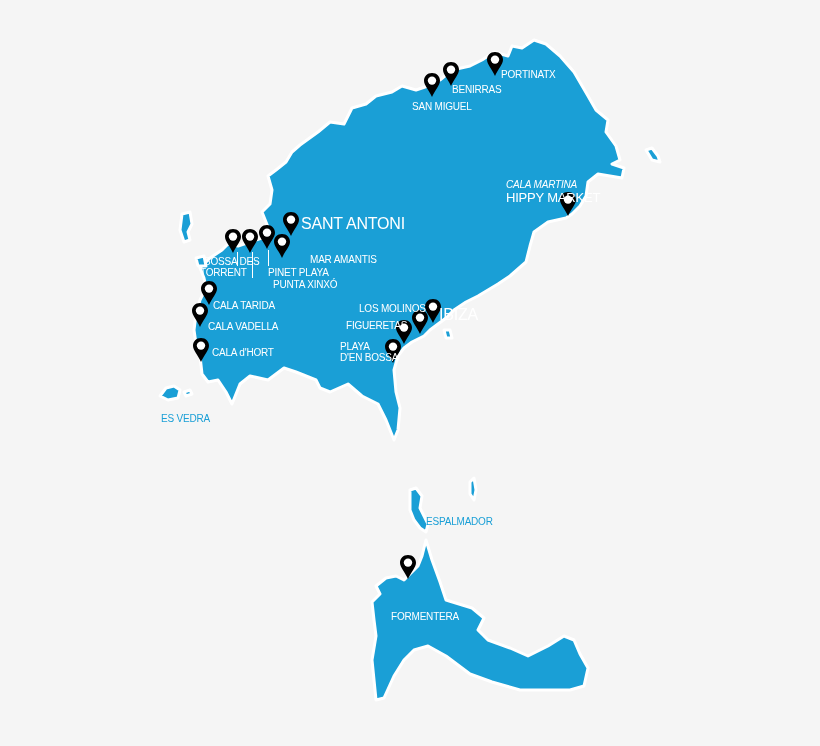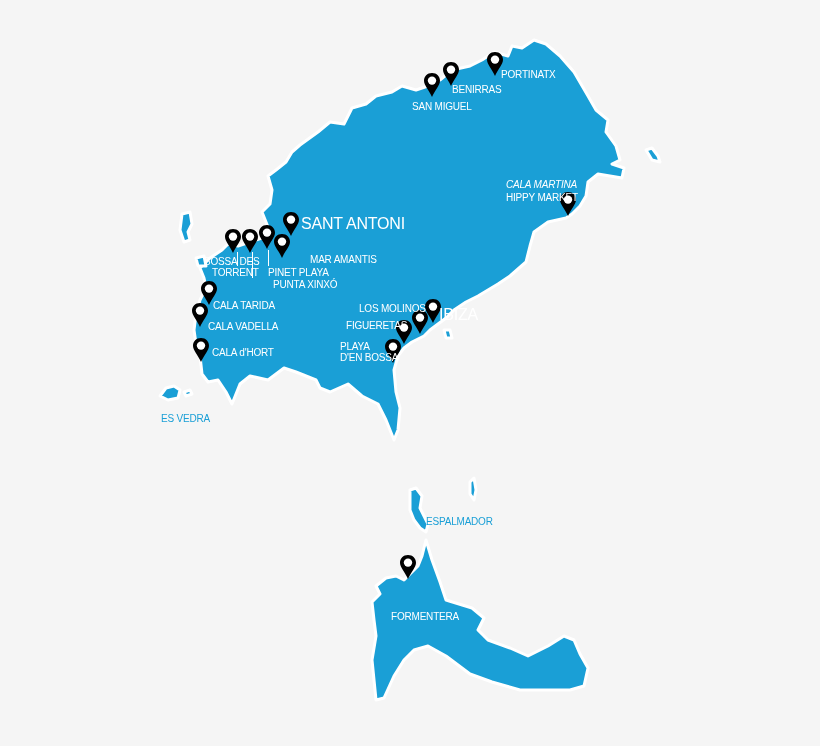--- a/index.html
+++ b/index.html
@@ -2,21 +2,21 @@
 <html><head>
   <meta charset="utf-8">
   <style>
     html, body { margin: 0; padding: 0; }
     body { width: 820px; height: 746px; background: #f5f5f5; position: relative; overflow: hidden; font-family: "Liberation Sans", sans-serif; }
     #map { position: absolute; left: 0; top: 0; width: 820px; height: 746px; }
     .land { fill: #1a9fd6; stroke: #ffffff; stroke-width: 3; stroke-linejoin: round; }
     .label { position: absolute; color: #ffffff; font-size: 10px; letter-spacing: -0.2px; white-space: nowrap; line-height: 11px; }
     .label.big { font-size: 16px; }
     .label.sea { color: #1a9fd6; margin-top: 12px; }
-    .label.small { font-size: 10px; }
+    .label.small { font-size: 13px; }
     .pin { position: absolute; width: 18px; height: 26px; transform: translate(-9px, -26px); cursor: pointer; }
     .leader { position: absolute; width: 1px; background: #ffffff; }
   </style>
 </head>
 <body>
 
 <svg id="map" viewBox="0 0 820 746" xmlns="http://www.w3.org/2000/svg">
   <defs>
     <symbol id="pinsym" viewBox="0 0 18 26">
       <path d="M9 1 C4.2 1 1 4.4 1 8.8 C1 13.5 6 18 9 25 C12 18 17 13.5 17 8.8 C17 4.4 13.8 1 9 1 Z" fill="#000"></path>
@@ -112,21 +112,21 @@
     <use href="#pinsym"></use>
   </svg>
 
 <span class="label" style="left:501px; top:69px;">PORTINATX</span>
 <span class="label" style="left:452px; top:84px;">BENIRRAS</span>
 <span class="label" style="left:412px; top:101px;">SAN MIGUEL</span>
 <span class="label" style="left:506px; top:179px;font-style:italic;">CALA MARTINA</span>
 <span class="label small" style="left:506px; top:192px;">HIPPY MARKET</span>
 <span class="label big" style="left:301px; top:218px;">SANT ANTONI</span>
 <span class="label" style="left:204px; top:256px;">BOSSA DES</span>
-<span class="label" style="left:212px; top:267px;">TORRENT</span>
+<span class="label" style="left:200px; top:267px;">TORRENT</span>
 <span class="label" style="left:255px; top:279px;padding-left:18px;">PUNTA XINXÓ</span>
 <span class="label" style="left:268px; top:267px;">PINET PLAYA</span>
 <span class="label" style="left:285px; top:254px;padding-left:25px;">MAR AMANTIS</span>
 <span class="label" style="left:213px; top:300px;">CALA TARIDA</span>
 <span class="label" style="left:208px; top:321px;">CALA VADELLA</span>
 <span class="label" style="left:212px; top:347px;text-align:center;">CALA d'HORT</span>
 <span class="label" style="left:359px; top:303px;">LOS MOLINOS</span>
 <span class="label" style="left:346px; top:320px;">FIGUERETAS</span>
 <span class="label" style="left:340px; top:341px;">PLAYA</span>
 <span class="label" style="left:340px; top:352px;">D'EN BOSSA</span>

